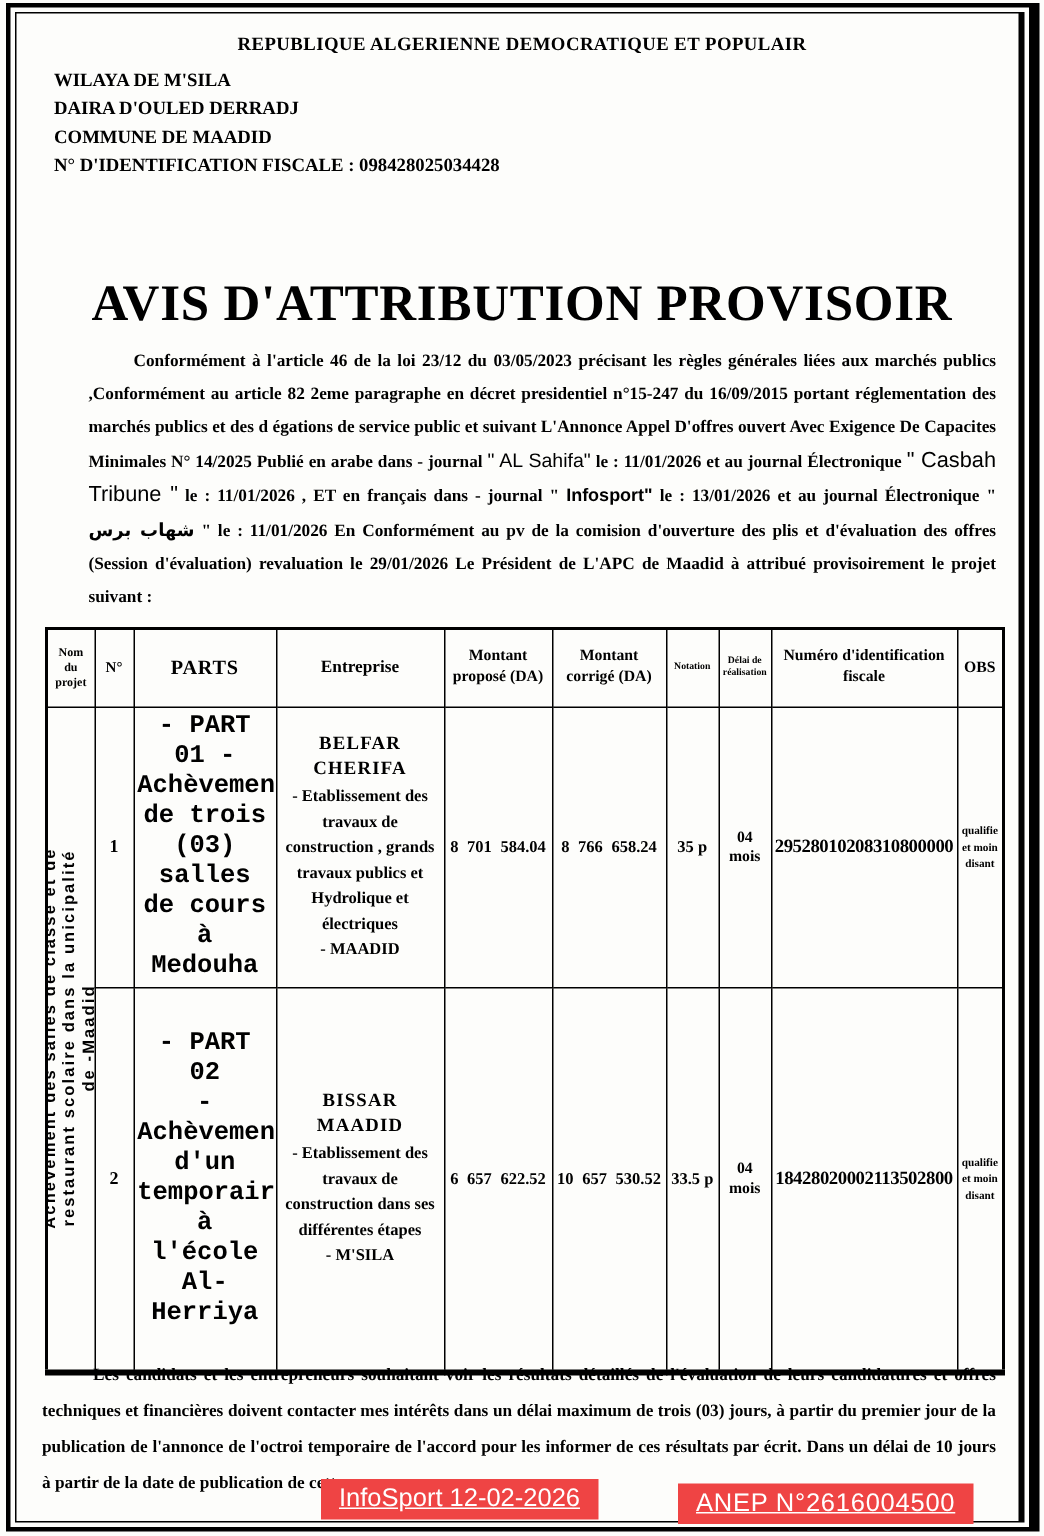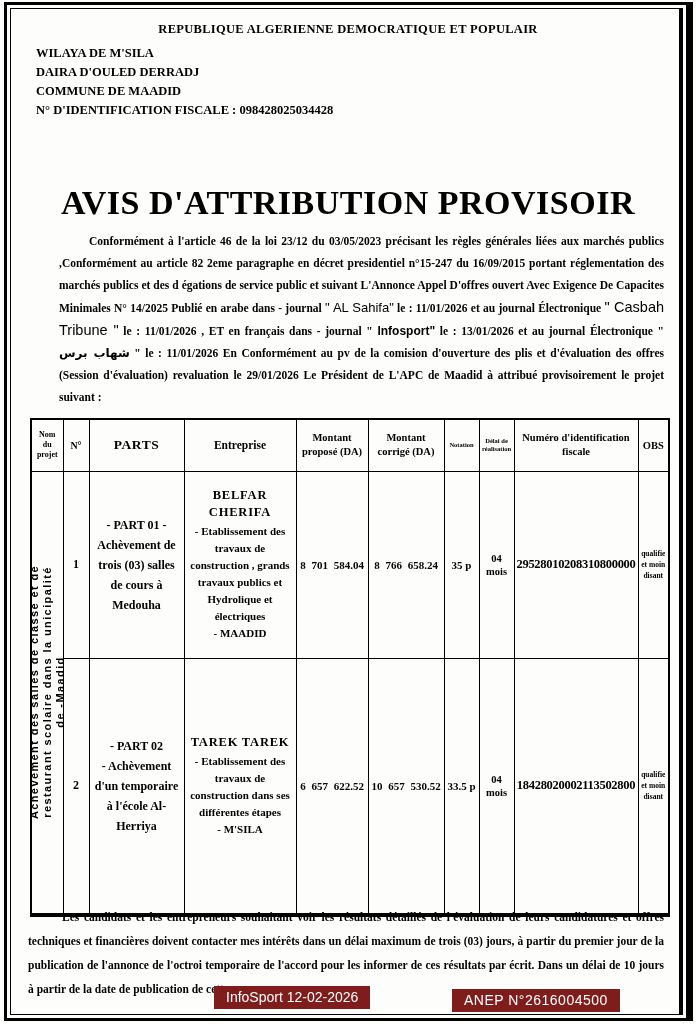--- a/index.html
+++ b/index.html
@@ -37,39 +37,39 @@
   .awards{border-bottom:4px solid #000;margin-top:30px;}
   th.h-nom{font-size:8px;line-height:10px;}
   th.h-no{font-size:10px;}
   th.h-parts{font-size:13.5px;letter-spacing:.5px;}
   th.h-ent{font-size:11.5px;}
   th.h-mont{font-size:10.5px;line-height:14px;}
   th.h-tiny{font-size:6.5px;line-height:8px;}
   th.h-nif{font-size:10.5px;line-height:14px;}
   th.h-obs{font-size:10.5px;}
   td.c-no{font-size:12px;}
-  td.c-parts{font-size:12px;line-height:20px;}
+  td.c-parts{font-size:17px;line-height:20px;font-family:Liberation Mono, monospace;}
   td.c-ent{font-size:11px;line-height:17px;}
   .ent-name{font-size:12.5px;letter-spacing:.8px;display:block;margin-bottom:2px;}
   td.c-amt{font-size:11px;word-spacing:3px;}
   td.c-score{font-size:11px;}
   td.c-delai{font-size:10.5px;line-height:13px;}
   td.c-nif{font-size:12.5px;letter-spacing:-.3px;padding:0;}
   td.c-obs{font-size:7.5px;line-height:11px;padding:1px;}
   td.vcell{position:relative;padding:0;}
   .vtext{position:absolute;left:50%;top:50%;width:444px;
         transform:translate(-50%,-50%) rotate(-90deg);
         font-family:"Liberation Sans",sans-serif;font-weight:700;
         font-size:11px;line-height:13px;letter-spacing:1.4px;text-align:center;}
   .vline{display:block;}
   .vline-u{display:inline-block;text-decoration:underline;}
   
-  .badge{position:absolute;background:#7f1d1d;color:#fff;
-        font-family:"Liberation Sans",sans-serif;font-size:14px;
-        padding:3px 12px 4px 12px;white-space:nowrap;}
+  .badge{position:absolute;background:#ef4444;color:#fff;
+        font-family:"Liberation Sans",sans-serif;font-size:17px;
+        padding:3px 12px 4px 12px;white-space:nowrap;text-decoration:underline;}
   .badge-left{left:214px;top:986px;}
   .badge-right{left:452px;top:989px;letter-spacing:.5px;}
 </style>
 </head>
 <body>
 
 <div class="page">
   <div class="frame-outer">
     <div class="frame-inner"></div>
   </div>
@@ -138,21 +138,21 @@
       <td class="c-nif">29528010208310800000</td>
       <td class="c-obs">qualifie et moin disant</td>
     </tr>
     <tr class="r2">
       <td class="c-no">2</td>
       <td class="c-parts">
         <div>- PART 02</div>
         <div>- Achèvement d'un temporaire à l'école Al-Herriya</div>
       </td>
       <td class="c-ent">
-        <span class="ent-name">TAREK TAREK</span>
+        <span class="ent-name">BISSAR MAADID</span>
         <div>- Etablissement des travaux de construction dans ses différentes étapes</div>
         <div>- M'SILA</div>
       </td>
       <td class="c-amt">6 657 622.52</td>
       <td class="c-amt">10 657 530.52</td>
       <td class="c-score">33.5 p</td>
       <td class="c-delai">04 mois</td>
       <td class="c-nif">18428020002113502800</td>
       <td class="c-obs">qualifie et moin disant</td>
     </tr>

